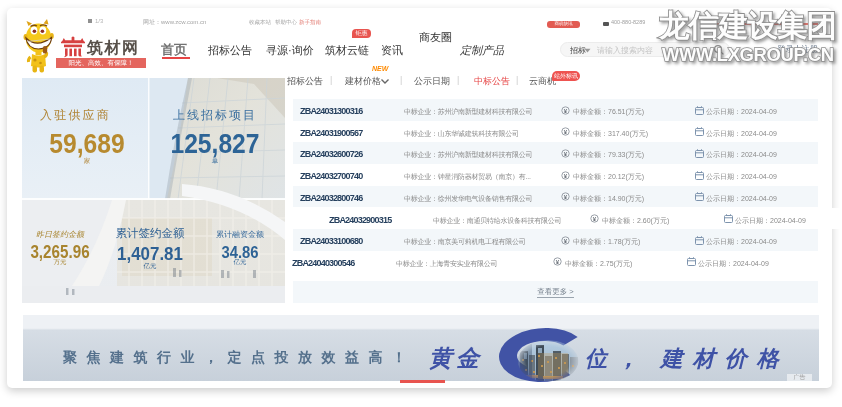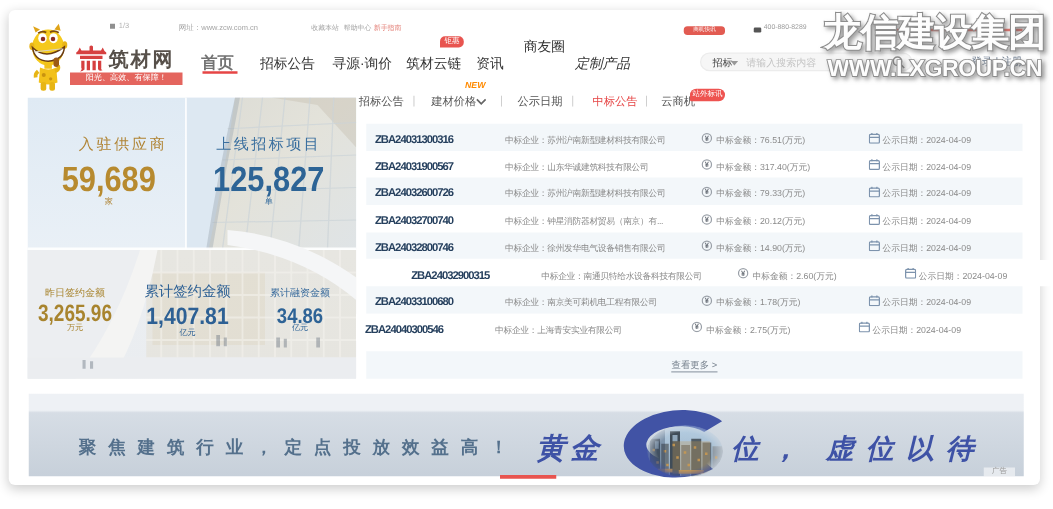--- a/index.html
+++ b/index.html
@@ -155,27 +155,27 @@
     <rect x="44" y="210" width="2.5" height="7"></rect>
       <rect x="50" y="211" width="2.5" height="6"></rect>
     <rect x="151" y="190" width="3" height="9"></rect>
       <rect x="157" y="192" width="2.5" height="7"></rect>
     <rect x="199" y="192" width="3" height="8"></rect>
       <rect x="205" y="193" width="2.5" height="7"></rect>
     <rect x="231" y="192" width="3" height="8"></rect>
   </g>
 </svg>
 
-<div class="abs" style="left:40px;top:107px;width:94px;text-align:right;font-size:12px;color:#b08434;letter-spacing:2.2px;">入驻供应商</div>
+<div class="abs" style="left:40px;top:107px;width:94px;text-align:left;font-size:12px;color:#b08434;letter-spacing:2.2px;">入驻供应商</div>
 <div class="abs" style="left:30px;top:128px;width:114px;text-align:center;font-size:28px;font-weight:bold;color:#b78a2f;transform:scaleX(.88);">59,689</div>
 <div class="abs" style="left:30px;top:157px;width:114px;text-align:center;font-size:6.5px;color:#b08434;">家</div>
 <div class="abs" style="left:165px;top:107px;width:100px;text-align:center;font-size:12px;color:#3a6f9f;letter-spacing:2px;">上线招标项目</div>
 <div class="abs" style="left:157px;top:128px;width:116px;text-align:center;font-size:28px;font-weight:bold;color:#2d6496;transform:scaleX(.88);">125,827</div>
 <div class="abs" style="left:157px;top:157px;width:116px;text-align:center;font-size:6.5px;color:#3a6f9f;">单</div>
-<div class="abs" style="left:28px;top:229px;width:64px;text-align:center;font-size:8px;color:#a8842e;">昨日签约金额</div>
+<div class="abs" style="left:28px;top:229px;width:64px;text-align:center;font-size:8px;color:#a8842e;font-style:italic;">昨日签约金额</div>
 <div class="abs" style="left:20px;top:241px;width:80px;text-align:center;font-size:19px;font-weight:bold;color:#a8842e;transform:scaleX(.8);">3,265.96</div>
 <div class="abs" style="left:20px;top:258px;width:80px;text-align:center;font-size:6.5px;color:#a8842e;">万元</div>
 <div class="abs" style="left:110px;top:226px;width:80px;text-align:center;font-size:11.5px;color:#2d6094;">累计签约金额</div>
 <div class="abs" style="left:108px;top:243px;width:84px;text-align:center;font-size:19px;font-weight:bold;color:#2d6094;transform:scaleX(.89);">1,407.81</div>
 <div class="abs" style="left:108px;top:262px;width:84px;text-align:center;font-size:6.5px;color:#2d6094;">亿元</div>
 <div class="abs" style="left:205px;top:229px;width:70px;text-align:center;font-size:8px;color:#33679a;">累计融资金额</div>
 <div class="abs" style="left:205px;top:243px;width:70px;text-align:center;font-size:17px;font-weight:bold;color:#2e6396;transform:scaleX(.87);">34.86</div>
 <div class="abs" style="left:205px;top:258px;width:70px;text-align:center;font-size:6.5px;color:#33679a;">亿元</div>
 
 <div class="abs tab" style="left:287px;top:75px;">招标公告</div>
@@ -374,21 +374,21 @@
         <rect x="62" y="40" width="2" height="2"></rect>
       <rect x="68" y="35" width="2" height="2"></rect>
         <rect x="76" y="38" width="2" height="2"></rect>
       <rect x="26" y="48" width="16" height="3"></rect>
         <rect x="47" y="49" width="20" height="3"></rect>
     </g>
     <rect x="42" y="26" width="30" height="26" fill="#c79a55" opacity=".3"></rect>
     <rect x="22" y="14" width="14" height="38" fill="#2e4058" opacity=".35"></rect>
   </g>
 </svg>
-<div class="abs" style="left:585px;top:343.5px;font-size:22px;font-weight:bold;font-style:italic;color:#3e52a6;letter-spacing:10px;white-space:nowrap;">位， 虚位以待</div>
+<div class="abs" style="left:585px;top:343.5px;font-size:22px;font-weight:bold;font-style:italic;color:#3e52a6;letter-spacing:10px;white-space:nowrap;">位， 建材价格</div>
 <div class="abs" style="left:400px;top:380px;width:45px;height:3px;background:#e8544f;"></div>
 <div class="abs" style="left:787px;top:374px;width:25px;height:7px;background:rgba(255,255,255,.55);color:#9a9a9a;font-size:6px;text-align:center;line-height:7px;">广告</div>
 
 <svg class="abs" style="left:652px;top:0px;" width="190" height="75" viewBox="0 0 190 75">
   <g font-family="'Liberation Sans',sans-serif" font-weight="bold" fill="#fdfdfd" stroke="#8d8d8d" paint-order="stroke" style="filter:drop-shadow(2px 2.5px 1.5px rgba(95,95,95,.6));">
     <text x="7" y="36" font-size="30.5" stroke-width="1.7" textLength="178">龙信建设集团</text>
     <text x="10" y="61" font-size="18.5" stroke-width="1.5" textLength="172">WWW.LXGROUP.CN</text>
   </g>
 </svg>
 

